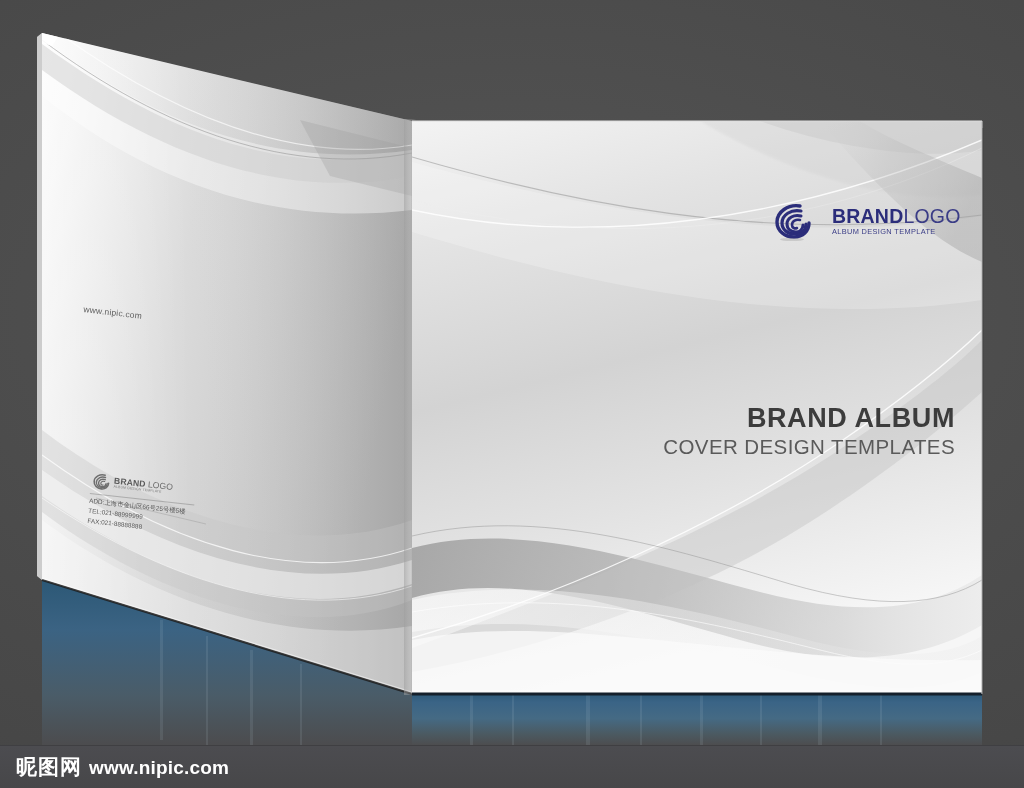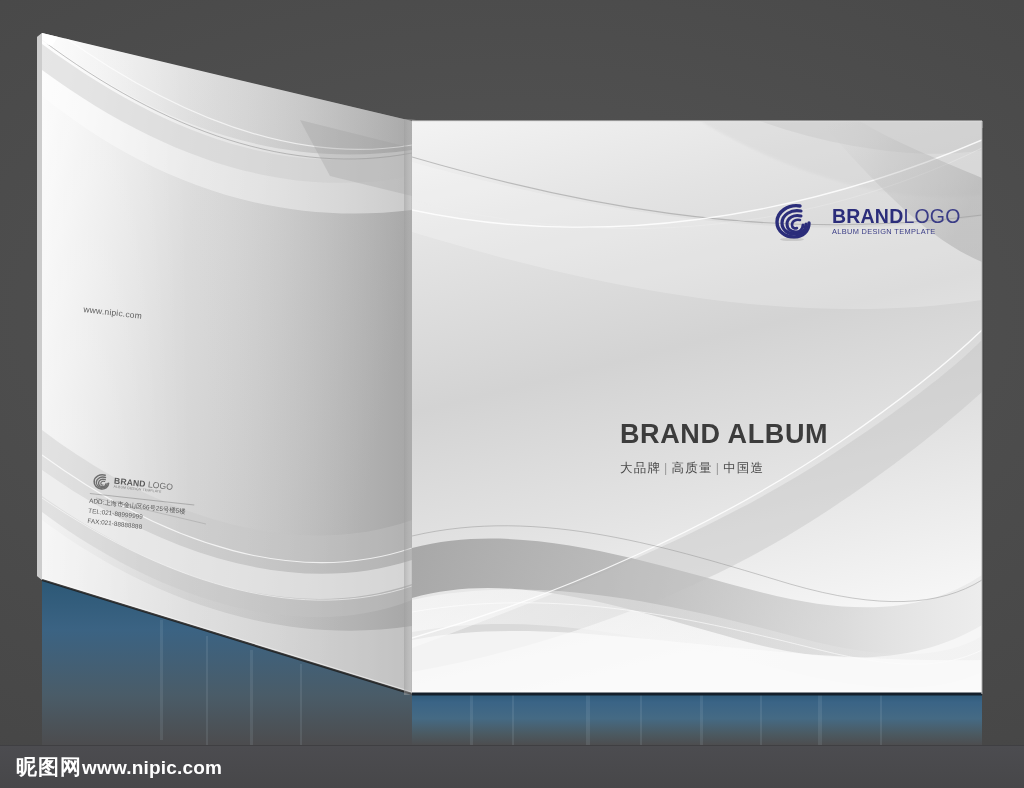--- a/index.html
+++ b/index.html
@@ -41,21 +41,21 @@
     font-size:19.5px; letter-spacing:.2px; white-space:nowrap;
   }
   #front-logo .wm-main .b { font-weight:bold; color:#2b2d7a; }
   #front-logo .wm-main .l { font-weight:normal; color:#3a3c86; }
   #front-logo .wm-sub {
     font-size:7.4px; color:#3a3c86; letter-spacing:.35px;
     margin-top:2px; white-space:nowrap;
   }
 
   
-  #front-title { left:620px; top:420px; width:335px; }
+  #front-title { left:620px; top:404px; width:335px; text-align:right; }
   #front-title .t1 {
     font-size:27px; font-weight:bold; color:#3c3c3c;
     letter-spacing:.6px; line-height:1.05; white-space:nowrap;
   }
   #front-title .t2 {
     font-size:20.5px; font-weight:normal; color:#5a5a5a;
     letter-spacing:.4px; line-height:1.25; margin-top:2px; white-space:nowrap;
   }
   #front-title .t3 {
     font-size:12.5px; color:#4a4a4a; letter-spacing:1.2px;
@@ -102,21 +102,21 @@
 
   
   #wmbar {
     position:absolute; left:0; bottom:0;
     width:1024px; height:43px;
     background:linear-gradient(180deg,#4c4c50 0%,#474749 100%);
     display:flex; align-items:center;
     border-top:1px solid #3f3f42;
   }
   #wm-left {
-    display:flex; align-items:baseline; 
+    display:flex; align-items:baseline; gap:7px;
     margin-left:16px;
   }
   #wm-cn {
     font-size:21px; font-weight:bold; color:#ffffff;
     letter-spacing:1px; line-height:1;
     font-family:"DejaVu Sans", sans-serif;
   }
   #wm-url {
     font-size:19px; font-weight:bold; color:#ffffff;
     letter-spacing:.2px; line-height:1;
@@ -334,23 +334,21 @@
     <div class="wordmark">
       <div class="wm-main">
         <span class="b">BRAND</span><span class="l">LOGO</span>
       </div>
       <div class="wm-sub">ALBUM DESIGN TEMPLATE</div>
     </div>
   </div>
 
   <div class="ov" id="front-title">
     <div class="t1">BRAND ALBUM</div>
-    <div class="t3">
-      <span>大品牌</span><span class="sep">|</span><span>高质量</span><span class="sep">|</span><span>中国造</span>
-    </div>
+    <div class="t2">COVER DESIGN TEMPLATES</div>
   </div>
 
   <div class="ov" id="back-url">www.nipic.com</div>
 
   <div class="ov" id="back-block">
     <div class="bl-logo">
       <svg class="globe" viewBox="0 0 44 44">
         <g fill="none" stroke="#6e6e6e" stroke-linecap="round">
           <path d="M30,8 C18,6 7,14 7,24 C7,33 15,39 24,39 C33,39 39,33 39,25" stroke-width="3.4"></path>
           <path d="M31,13 C21,11 12,17 12,25 C12,32 18,36 25,36 C32,36 36,32 36,26" stroke-width="3.2"></path>

